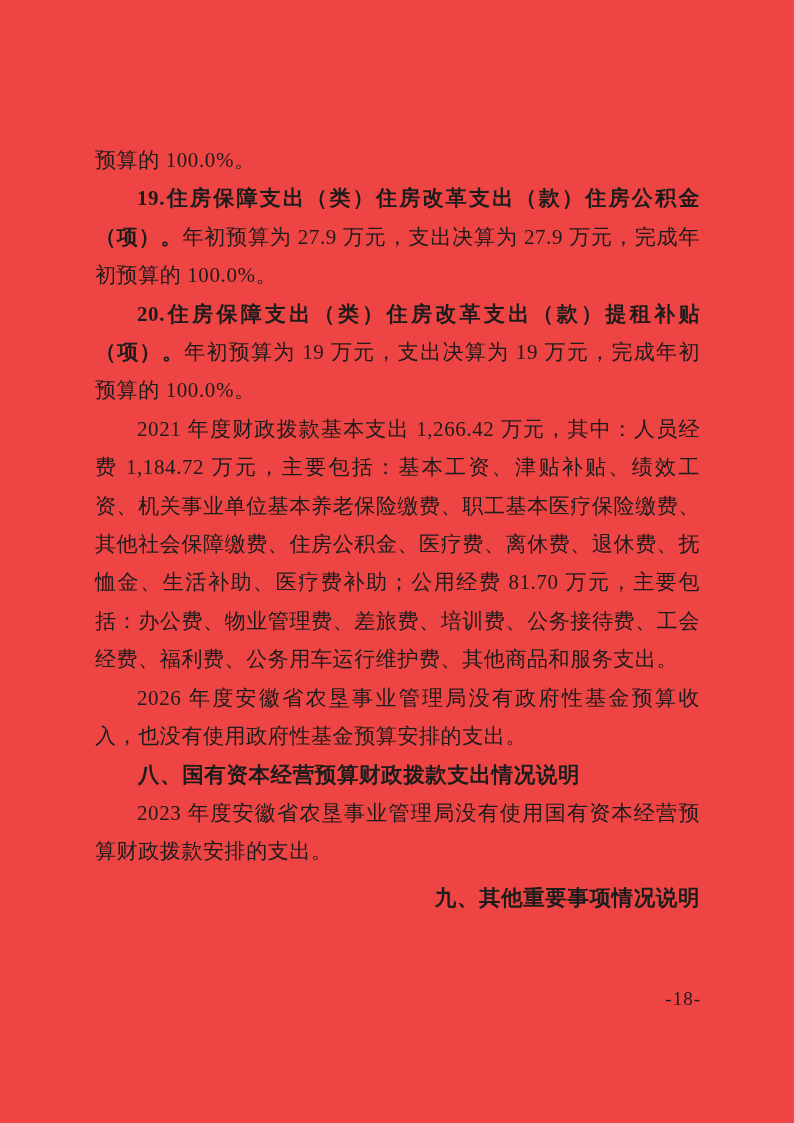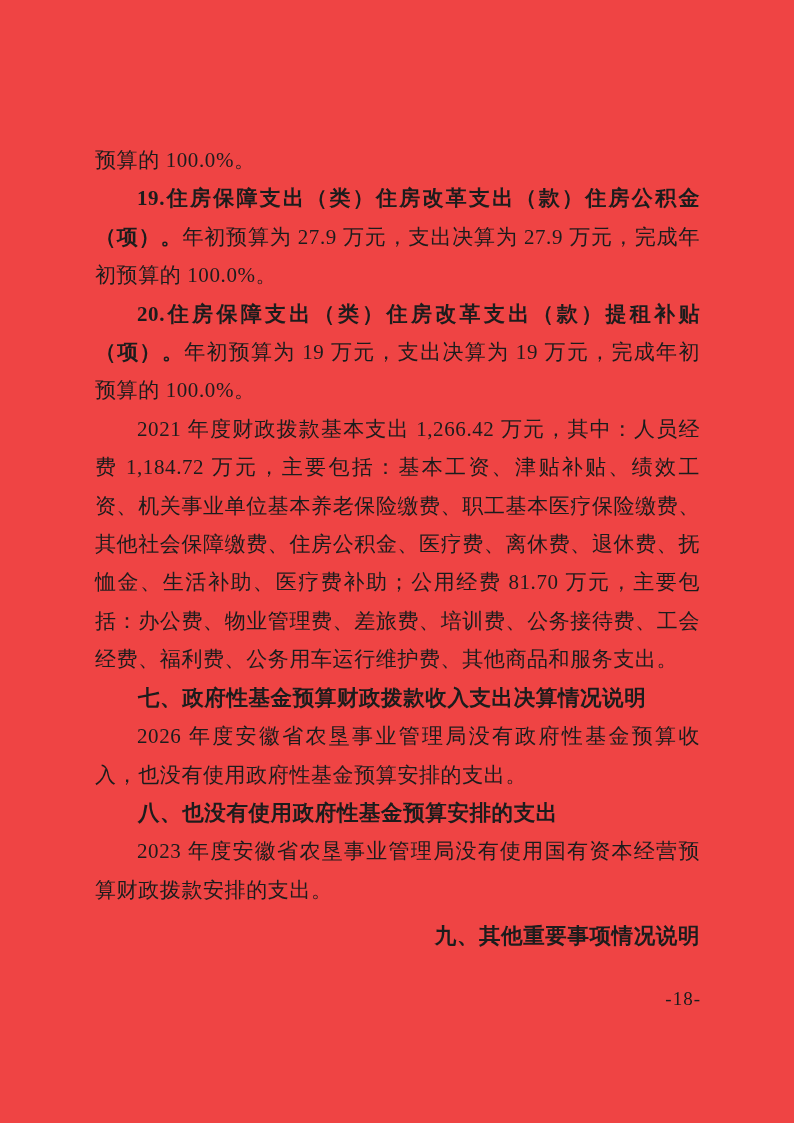--- a/index.html
+++ b/index.html
@@ -76,25 +76,24 @@
 
     <p class="line">预算的 100.0%。</p>
 
     <p class="line indent"><span class="num">19.</span><span class="lead">住房保障支出（类）住房改革支出（款）住房公积金（项）。</span><span>年初预算为 27.9 万元，支出决算为 27.9 万元，完成年初预算的 100.0%。</span></p>
 
     <p class="line indent"><span class="num">20.</span><span class="lead">住房保障支出（类）住房改革支出（款）提租补贴（项）。</span><span>年初预算为 19 万元，支出决算为 19 万元，完成年初预算的 100.0%。</span></p>
 
 
     <p class="line indent">2021 年度财政拨款基本支出 1,266.42 万元，其中：人员经费 1,184.72 万元，主要包括：基本工资、津贴补贴、绩效工资、机关事业单位基本养老保险缴费、职工基本医疗保险缴费、其他社会保障缴费、住房公积金、医疗费、离休费、退休费、抚恤金、生活补助、医疗费补助；公用经费 81.70 万元，主要包括：办公费、物业管理费、差旅费、培训费、公务接待费、工会经费、福利费、公务用车运行维护费、其他商品和服务支出。</p>
 
-    <p class="heading">七、政府性基金预算财政拨款收入支出决算情况说明</p>
 
     <p class="line indent">2026 年度安徽省农垦事业管理局没有政府性基金预算收入，也没有使用政府性基金预算安排的支出。</p>
 
-    <p class="heading">八、也没有使用政府性基金预算安排的支出</p>
+    <p class="heading">八、国有资本经营预算财政拨款支出情况说明</p>
 
     <p class="line indent">2023 年度安徽省农垦事业管理局没有使用国有资本经营预算财政拨款安排的支出。</p>
 
     <p class="heading last">九、其他重要事项情况说明</p>
 
   </div>
 
   <div class="page-number">-18-</div>
 </div>
 

